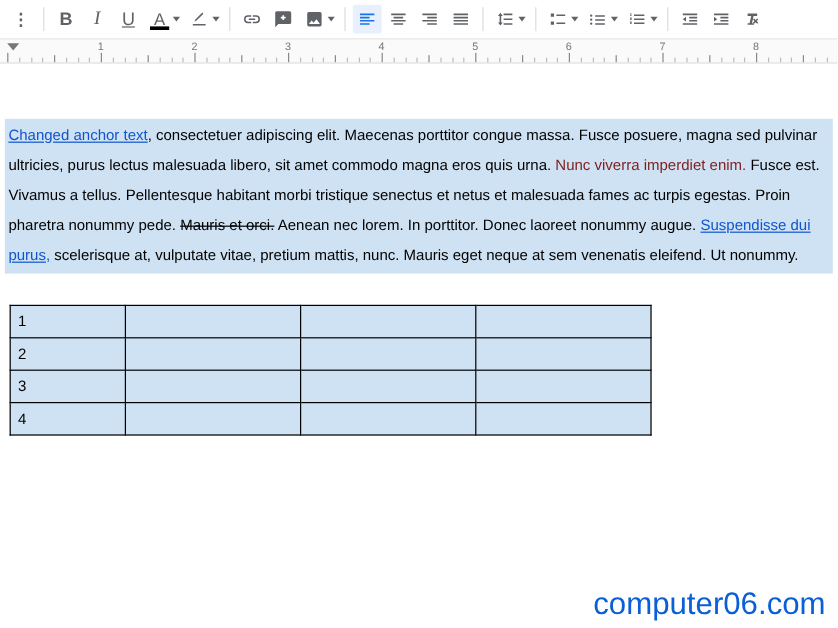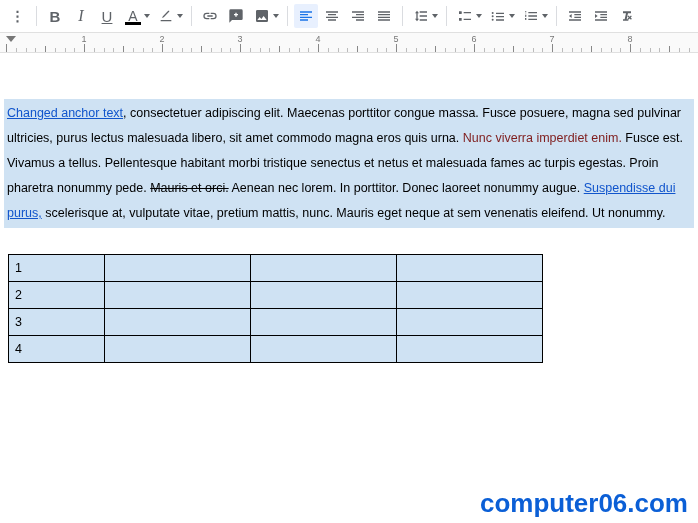--- a/index.html
+++ b/index.html
@@ -135,21 +135,21 @@
   .doc-table td.col0 { width: 96px; }
   .doc-table td.col1 { width: 146px; }
   .doc-table td.col2 { width: 146px; }
   .doc-table td.col3 { width: 146px; }
   .watermark {
     position: absolute;
     right: 10px;
     bottom: 4px;
     font-family: Verdana, Arial, sans-serif;
     font-size: 26px;
-    font-weight: bold;
+    font-weight: normal;
     color: #0b5fd6;
   }
   .align-active {
     background: #e8f0fe;
     color: #1a73e8;
   }
   .tool-btn.more { font-weight: bold; letter-spacing: 1px; font-size: 14px; }
 </style>
 </head>
 <body>

